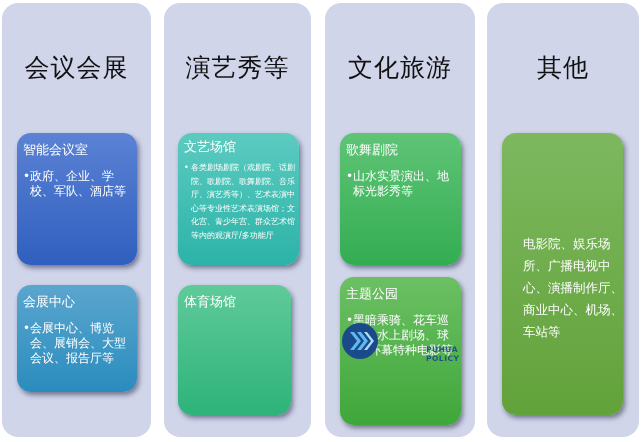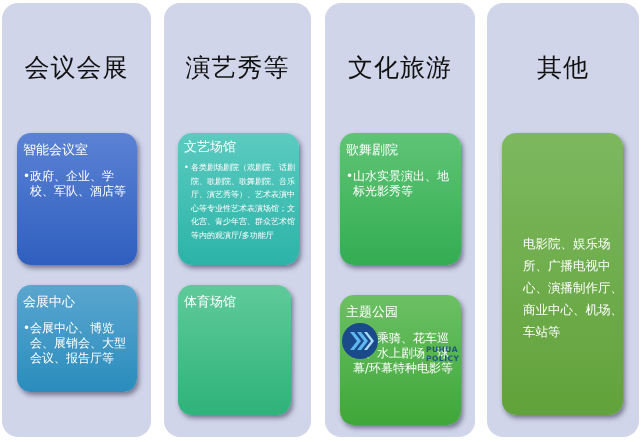--- a/index.html
+++ b/index.html
@@ -131,21 +131,21 @@
     <div class="card-title">体育场馆</div>
   </div>
 
   <div class="column" style="left:325px;width:150px;">
     <div class="col-title">文化旅游</div>
   </div>
   <div class="card" style="left:340px;top:133px;width:121px;height:132px;background:linear-gradient(#5fc476,#33ad52);">
     <div class="card-title">歌舞剧院</div>
     <div class="card-body"><span class="bullet">•</span><span>山水实景演出、地标光影秀等</span></div>
   </div>
-  <div class="card" style="left:340px;top:295px;width:121px;height:130px;background:linear-gradient(#6cc063,#3fa73a);">
+  <div class="card" style="left:340px;top:277px;width:121px;height:148px;background:linear-gradient(#6cc063,#3fa73a);">
     <div class="card-title">主题公园</div>
     <div class="card-body"><span class="bullet">•</span><span>黑暗乘骑、花车巡游、水上剧场、球幕/环幕特种电影等</span></div>
   </div>
 
   <div class="column" style="left:487px;width:152px;">
     <div class="col-title">其他</div>
   </div>
   <div class="card" style="left:502px;top:133px;width:121px;height:282px;background:linear-gradient(#7db85f,#62a23a);">
     <div class="other-text">电影院、娱乐场所、广播电视中心、演播制作厅、商业中心、机场、车站等</div>
   </div>

